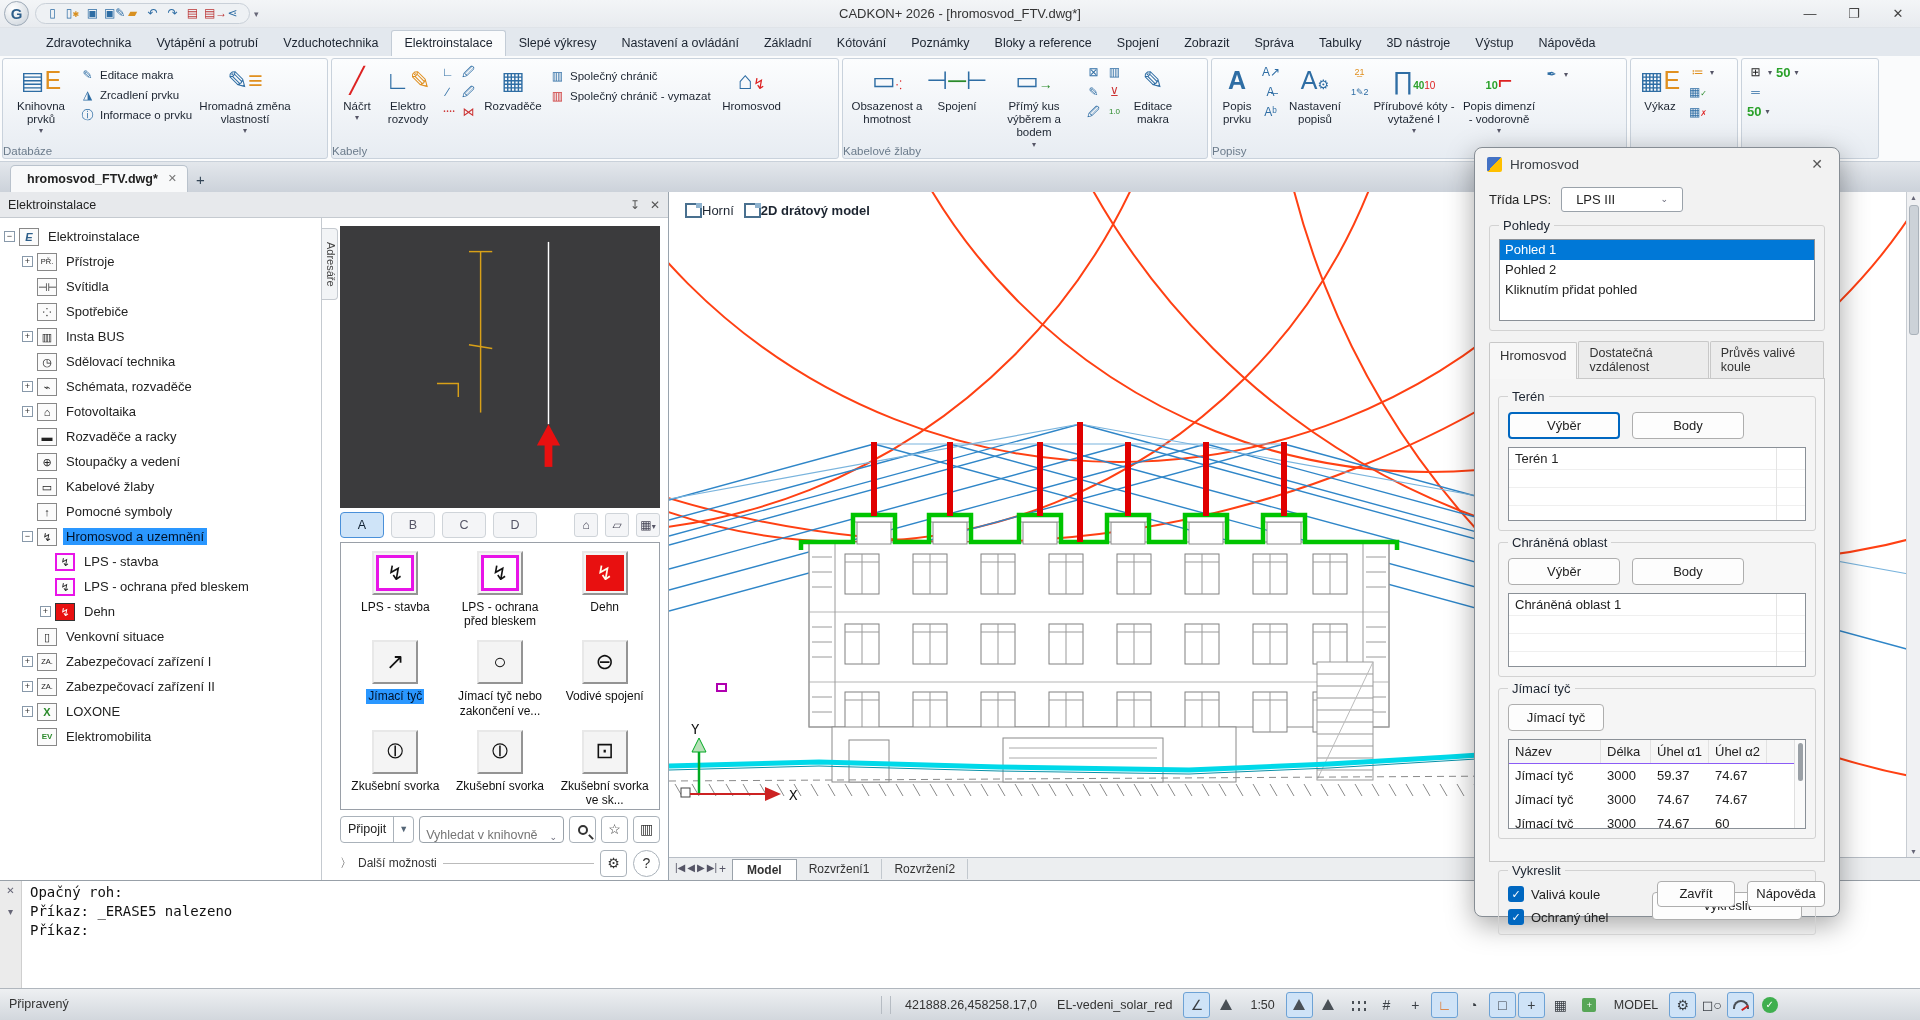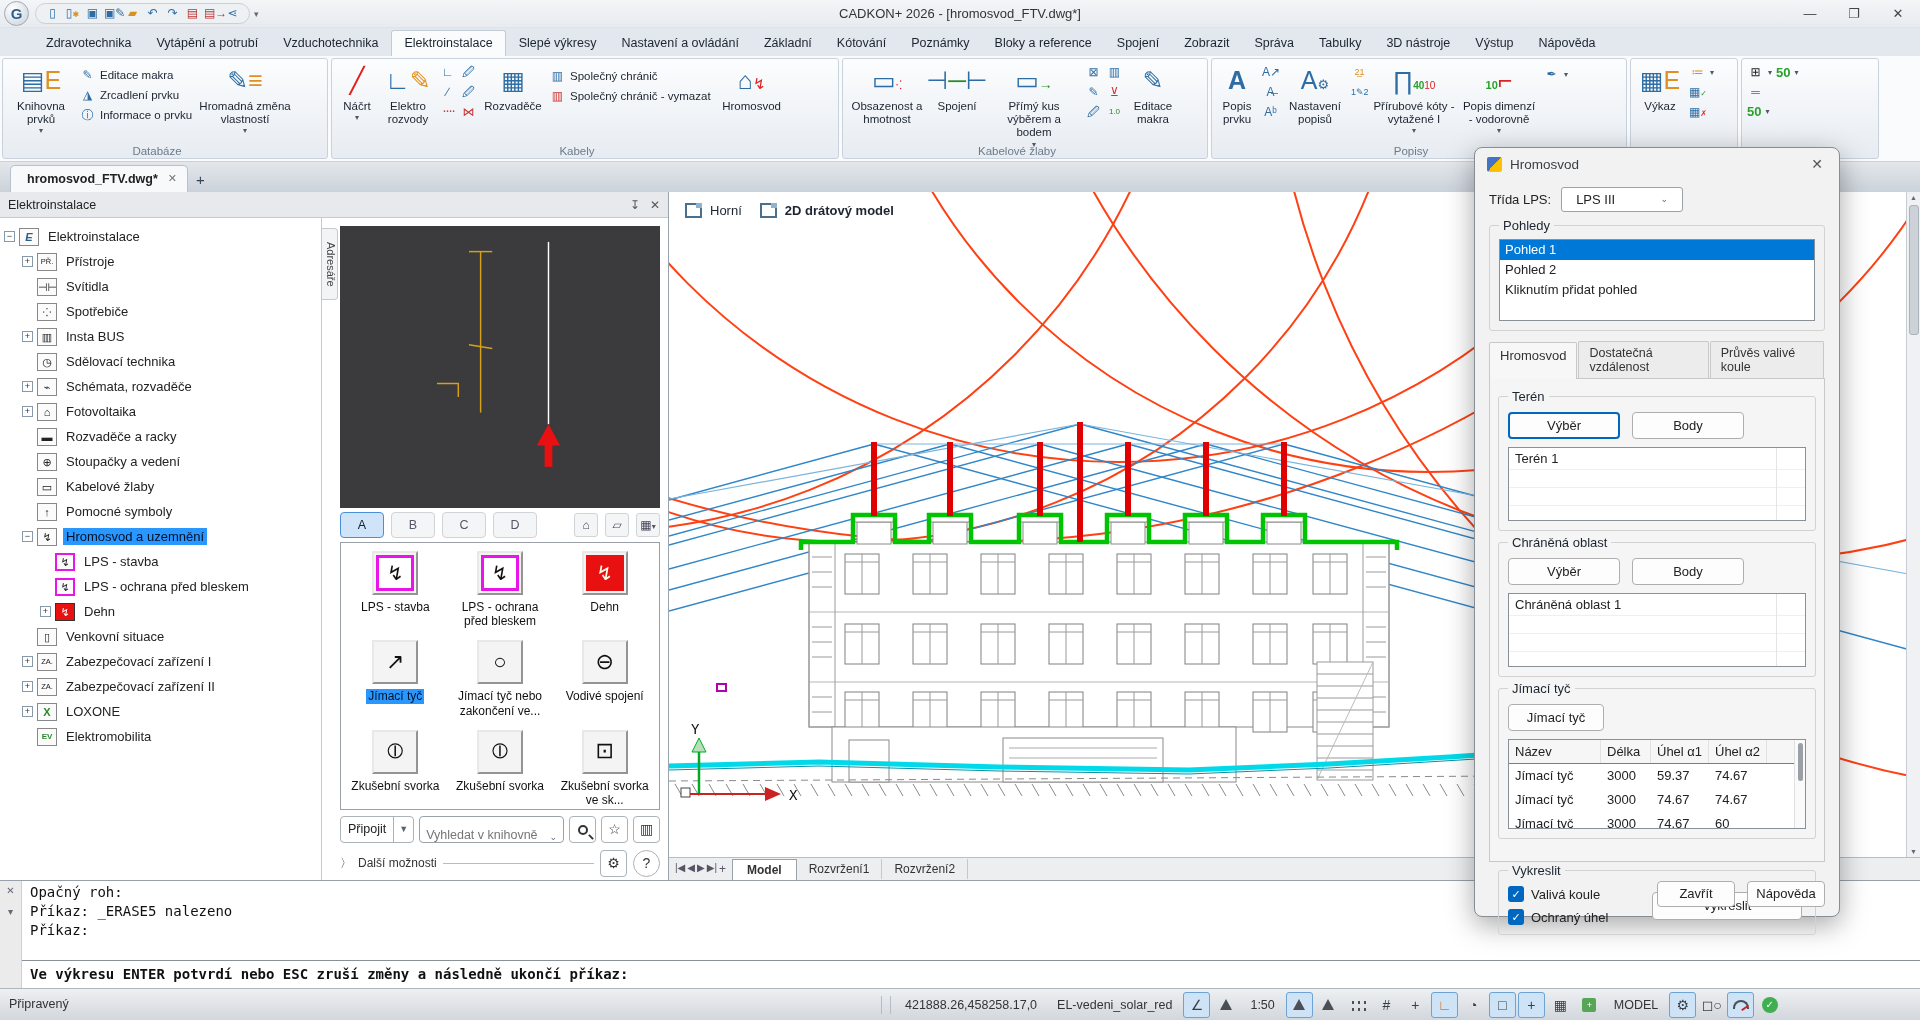--- a/index.html
+++ b/index.html
@@ -16,21 +16,21 @@
 .title-text{position:absolute;left:0;right:0;text-align:center;font-size:13px;color:#333}
 .wbtns{margin-left:auto;display:flex;z-index:2}
 .wbtn{width:44px;height:26px;text-align:center;line-height:26px;font-size:13px;color:#444}
 
 .rtabs{height:28px;display:flex;align-items:flex-end;padding-left:34px;background:#e3e8ee;gap:1px}
 .rtab{padding:6px 12px 6px 12px;font-size:12.5px;color:#1c2430;white-space:nowrap}
 .rtab.active{background:#fafbfc;border:1px solid #c3ccd6;border-bottom:none;border-radius:3px 3px 0 0;padding-top:5px}
 
 .ribbon{height:106px;background:#fafbfc;display:flex;padding:2px 2px 0 2px;gap:3px;border-bottom:1px solid #c9d1da}
 .rgroup{position:relative;height:101px;border:1px solid #c9d2dc;border-radius:3px;background:linear-gradient(#fcfdfe,#e7ecf2);display:flex;padding:3px 5px 17px 5px;gap:5px;flex:none}
-.glabel{position:absolute;bottom:1px;left:0;right:16px;text-align:center;font-size:11.5px;color:#6b7b8b}
+.glabel{position:absolute;bottom:1px;left:0;right:16px;font-size:11.5px;color:#6b7b8b}
 .bigbtn{width:66px;display:flex;flex-direction:column;align-items:center;font-size:11.5px;text-align:center;color:#1c2430;line-height:1.15;padding-top:1px}
 .bigbtn .bicon{font-size:25px;height:37px;line-height:35px;color:#2e6da4}
 .bicon .accent{color:#e09020}
 .bicon.red{color:#d22}
 .smallcol{display:flex;flex-direction:column;gap:4px;padding-top:5px}
 .srow{display:flex;align-items:center;gap:4px;font-size:11.5px;white-space:nowrap;color:#1c2430}
 .sicon{width:17px;height:16px;font-size:12px;line-height:16px;text-align:center;color:#2e6da4;flex:none}
 .sicon.red{color:#c33}.sicon.green{color:#2a8a2a}.sicon.orange{color:#e09020}
 .caret{font-size:8px;color:#556}
 .greennum{color:#2aa12a;font-weight:bold;font-size:13px}
@@ -85,21 +85,21 @@
 .searchbox input{border:none;outline:none;flex:1;font-size:12.5px;font-family:"Liberation Sans",sans-serif;min-width:0}
 .searchbox .chev{color:#667;font-size:9px}
 .sqbtn{width:27px;height:27px;border:1px solid #aab2ba;border-radius:4px;background:#fff;text-align:center;line-height:25px;font-size:14px;color:#333;position:relative;flex:none}
 .i-mag{display:inline-block;width:10px;height:10px;border:2px solid #333;border-radius:50%;position:relative;top:1px}
 .i-mag:after{content:"";position:absolute;width:6px;height:2px;background:#333;transform:rotate(45deg);left:8px;top:9px}
 .optrow{height:32px;display:flex;align-items:center;gap:6px;padding:2px 8px 4px 2px;flex:none;font-size:12px;color:#333}
 .optrow .line{flex:1;border-top:1px solid #bbb}
 
 .drawing{flex:1;position:relative;background:#fff;overflow:hidden;min-width:0}
 .draw-svg{position:absolute;left:0;top:0}
-.vctrl{position:absolute;top:9px;left:12px;display:flex;gap:8px;align-items:center;font-size:13px;color:#1c2430;background:rgba(255,255,255,.7);padding:2px 4px}
+.vctrl{position:absolute;top:9px;left:12px;display:flex;gap:0;align-items:center;font-size:13px;color:#1c2430;background:rgba(255,255,255,.7);padding:2px 4px}
 .vicon{width:17px;height:15px;border:2px solid #49708f;display:inline-block;position:relative}
 .vicon:after{content:"";position:absolute;right:-2px;top:-2px;width:6px;height:5px;background:#8fb3cf}
 .vlabel.bold{font-weight:bold}
 .scrollv{position:absolute;right:0;top:0;bottom:23px;width:14px;background:#f0f1f3;border-left:1px solid #c8cdd3;display:flex;flex-direction:column;align-items:center;font-size:7px;color:#667;padding:2px 0}
 .scrollv .thumb{width:10px;height:130px;background:#ccd2d8;border:1px solid #aab2ba;border-radius:3px;margin-top:4px}
 .scrollv .sp{flex:1}
 .layoutbar{position:absolute;left:0;right:0;bottom:0;height:23px;background:#eceef0;border-top:1px solid #b8bec6;display:flex;align-items:center;font-size:12px;color:#333}
 .navbtns{display:flex;gap:2px;padding:0 6px;color:#556;font-size:10px}
 .laytab{padding:3px 12px;border-right:1px solid #c2c8ce;position:relative}
 .laytab.active{background:#fff;font-weight:bold;border:1px solid #9aa2aa;border-bottom:none;padding:3px 14px}
@@ -981,21 +981,20 @@
   <div class="cmd-gutter">
     <span>✕</span>
     <span>▾</span>
   </div>
   <div class="cmd-main">
     <div class="cmd-hist" id="cmdhist">
         <div>Opačný roh:</div>
         <div>Příkaz: _ERASE5 nalezeno</div>
         <div>Příkaz:</div>
       </div>
-    <div class="cmd-prompt">Ve výkresu ENTER potvrdí nebo ESC zruší změny a následně ukončí příkaz:</div>
   </div>
 </div>
 
 <div class="status">
   <span class="sb-left">Připravený</span>
   <span class="sb-right" id="sbright">
       <span class="sbsep"></span>
       <span class="sbsep"></span>
       <span class="sbtext">421888.26,458258.17,0</span>
       <span class="sbtext">EL-vedeni_solar_red</span>

